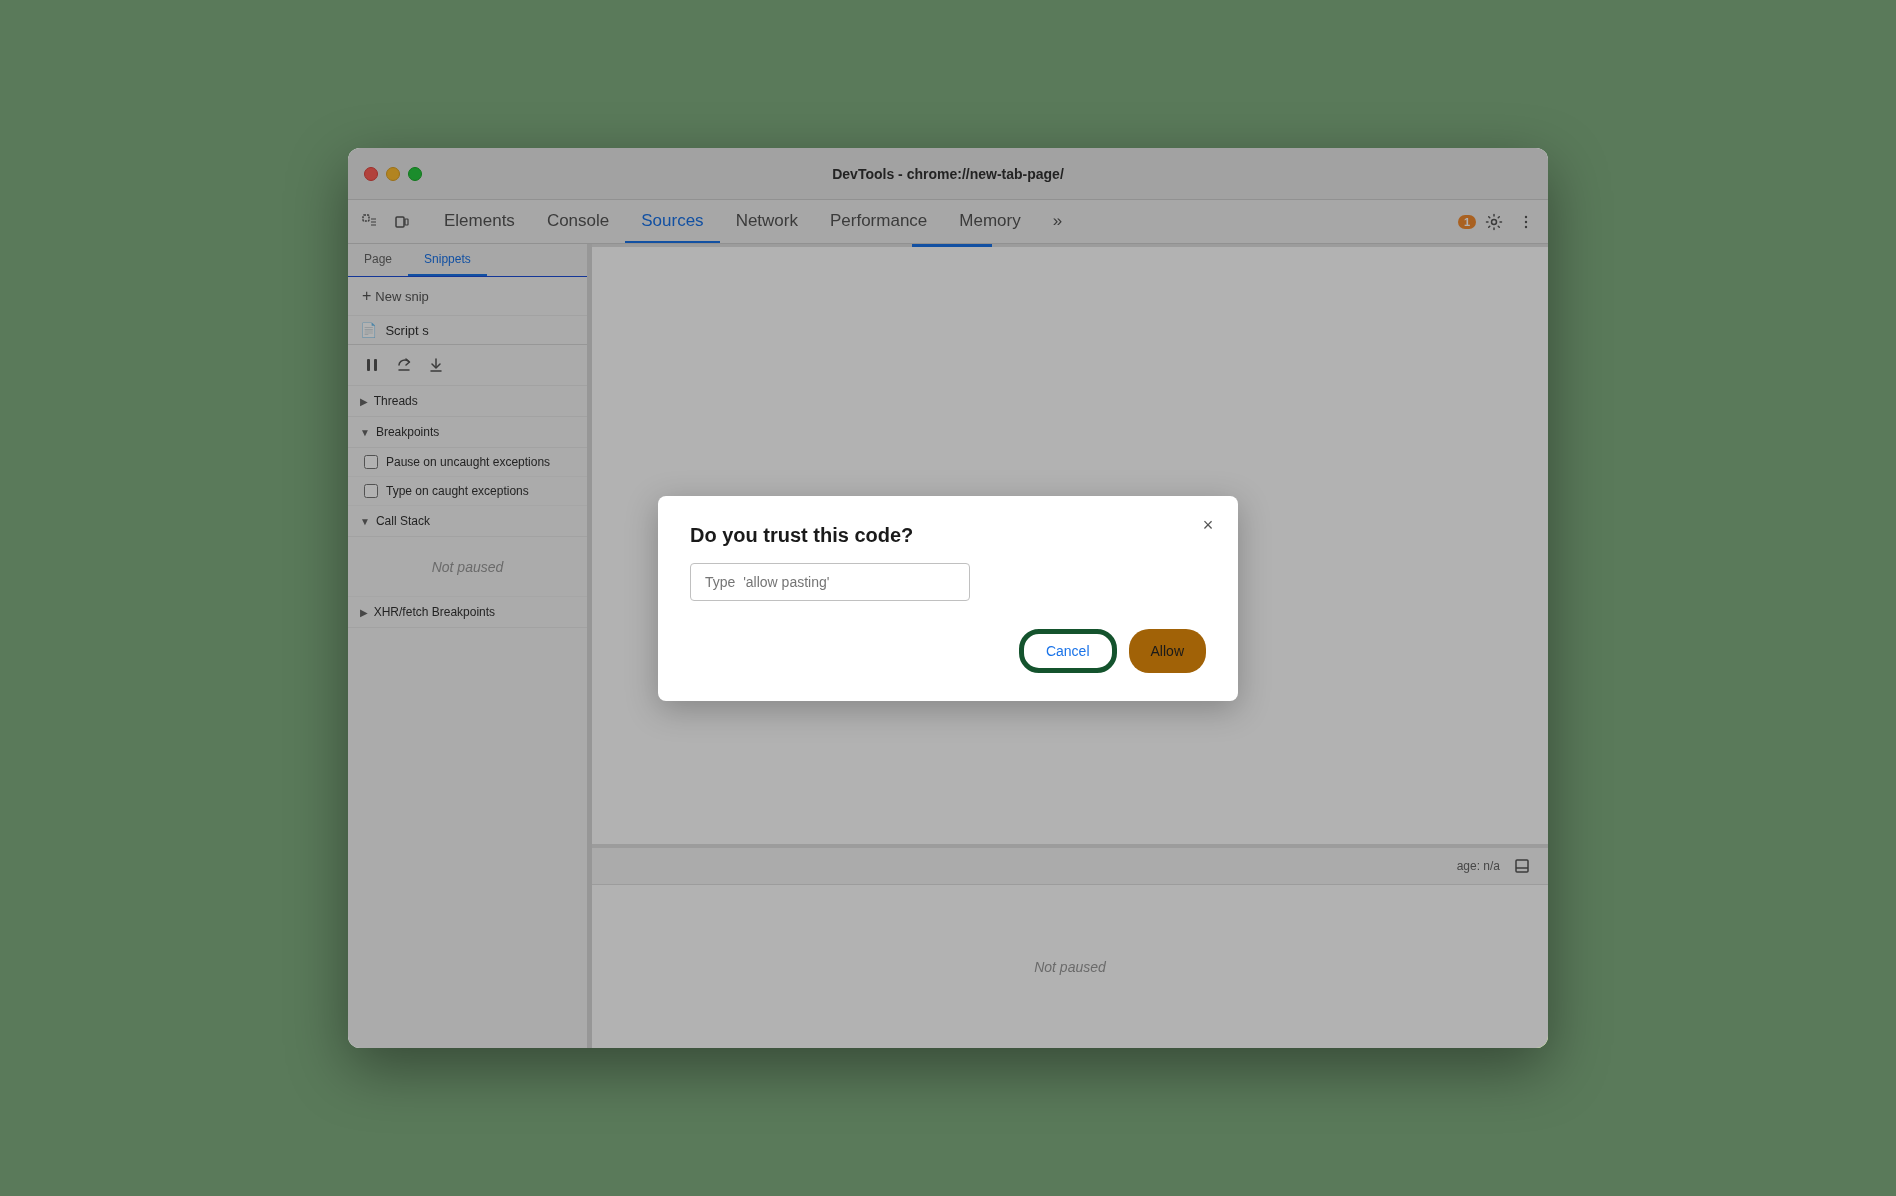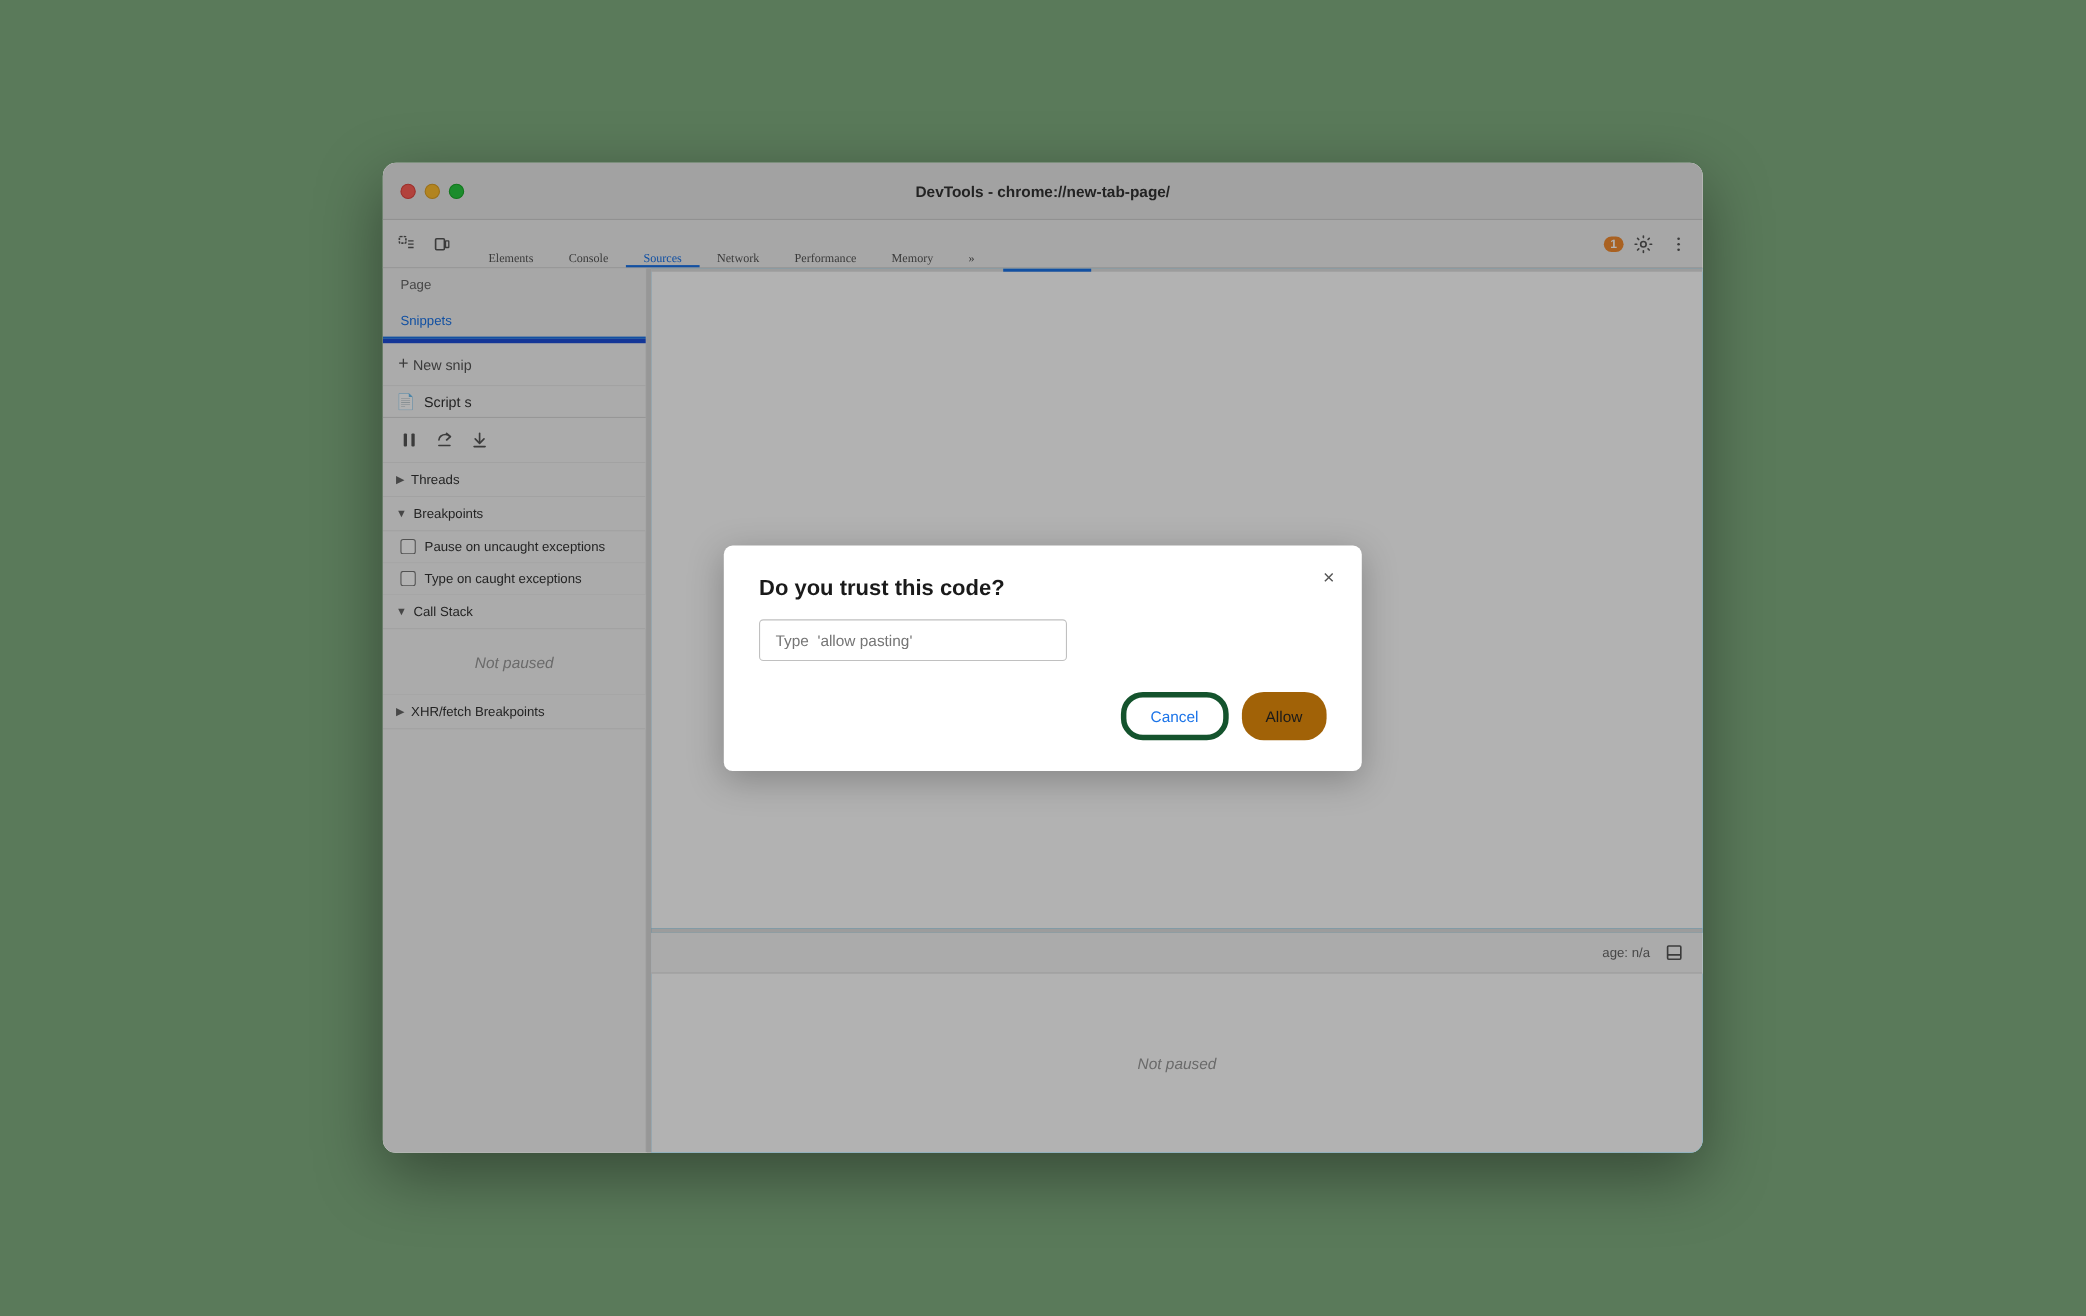--- a/index.html
+++ b/index.html
@@ -87,27 +87,26 @@
       justify-content: center;
       border-radius: 4px;
       cursor: pointer;
       color: #555;
       font-size: 16px;
     }
 
     .devtools-tab {
       padding: 0 16px;
       display: flex;
-      align-items: flex-end;
-      font-size: 11px;
+      align-items: center;
+      font-size: 17px;
       color: #555;
       cursor: pointer;
       border-bottom: 2px solid transparent;
       white-space: nowrap;
-      font-family: Liberation Serif, serif;
     }
 
     .devtools-tab.active {
       color: #1a73e8;
       border-bottom: 2px solid #1a73e8;
     }
 
     .devtools-right {
       margin-left: auto;
       display: flex;
@@ -136,23 +135,22 @@
       width: 240px;
       background: #f5f5f5;
       border-right: 1px solid #d8d8d8;
       display: flex;
       flex-direction: column;
       flex-shrink: 0;
     }
 
     .panel-tabs {
       display: flex;
-      border-bottom: 4px solid #1d4ed8;
+      border-bottom: 1px solid #1d4ed8;
       background: #f0f0f0;
-      flex-direction: column;
     }
 
     .panel-tab {
       padding: 8px 16px;
       font-size: 12px;
       color: #666;
       cursor: pointer;
       border-bottom: 2px solid transparent;
     }
 
@@ -250,21 +248,21 @@
     .checkbox-row input[type="checkbox"] {
       width: 14px;
       height: 14px;
     }
 
     
     .right-panel {
       flex: 1;
       display: flex;
       flex-direction: column;
-      background: #0ea5e9;
+      background: #bef264;
     }
 
     .editor-area {
       flex: 1;
       background: #fff;
       position: relative;
     }
 
     
     .horizontal-divider {

